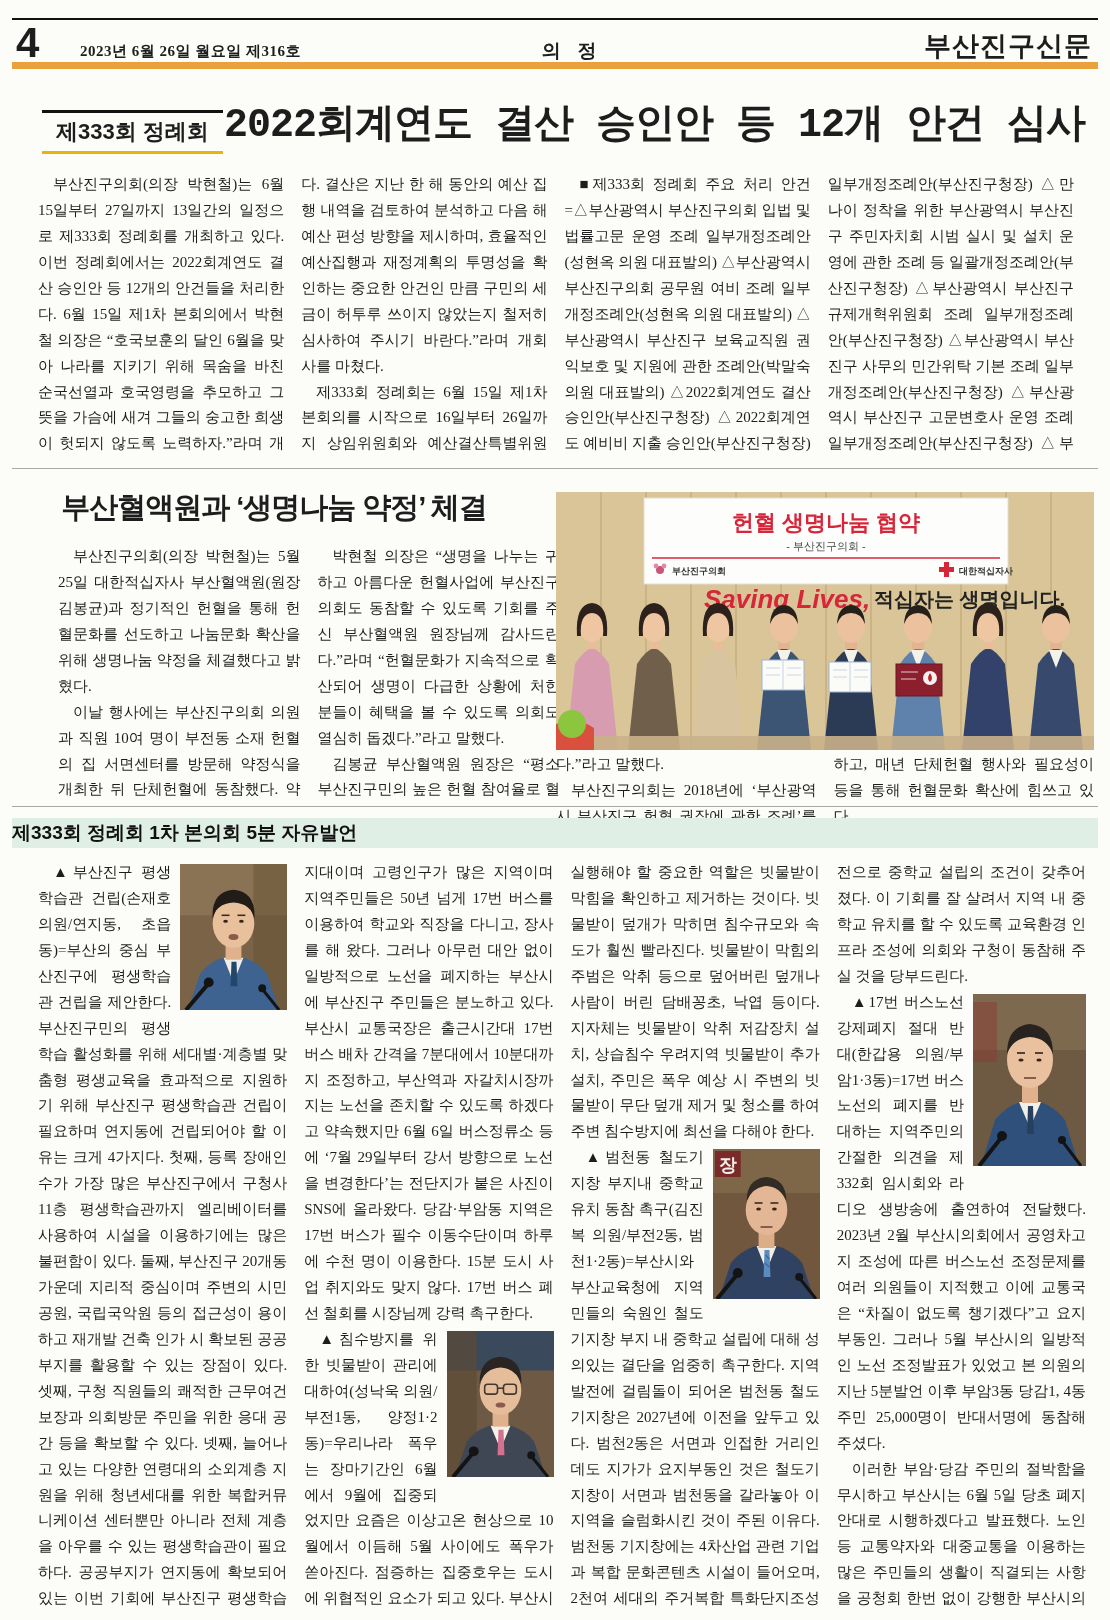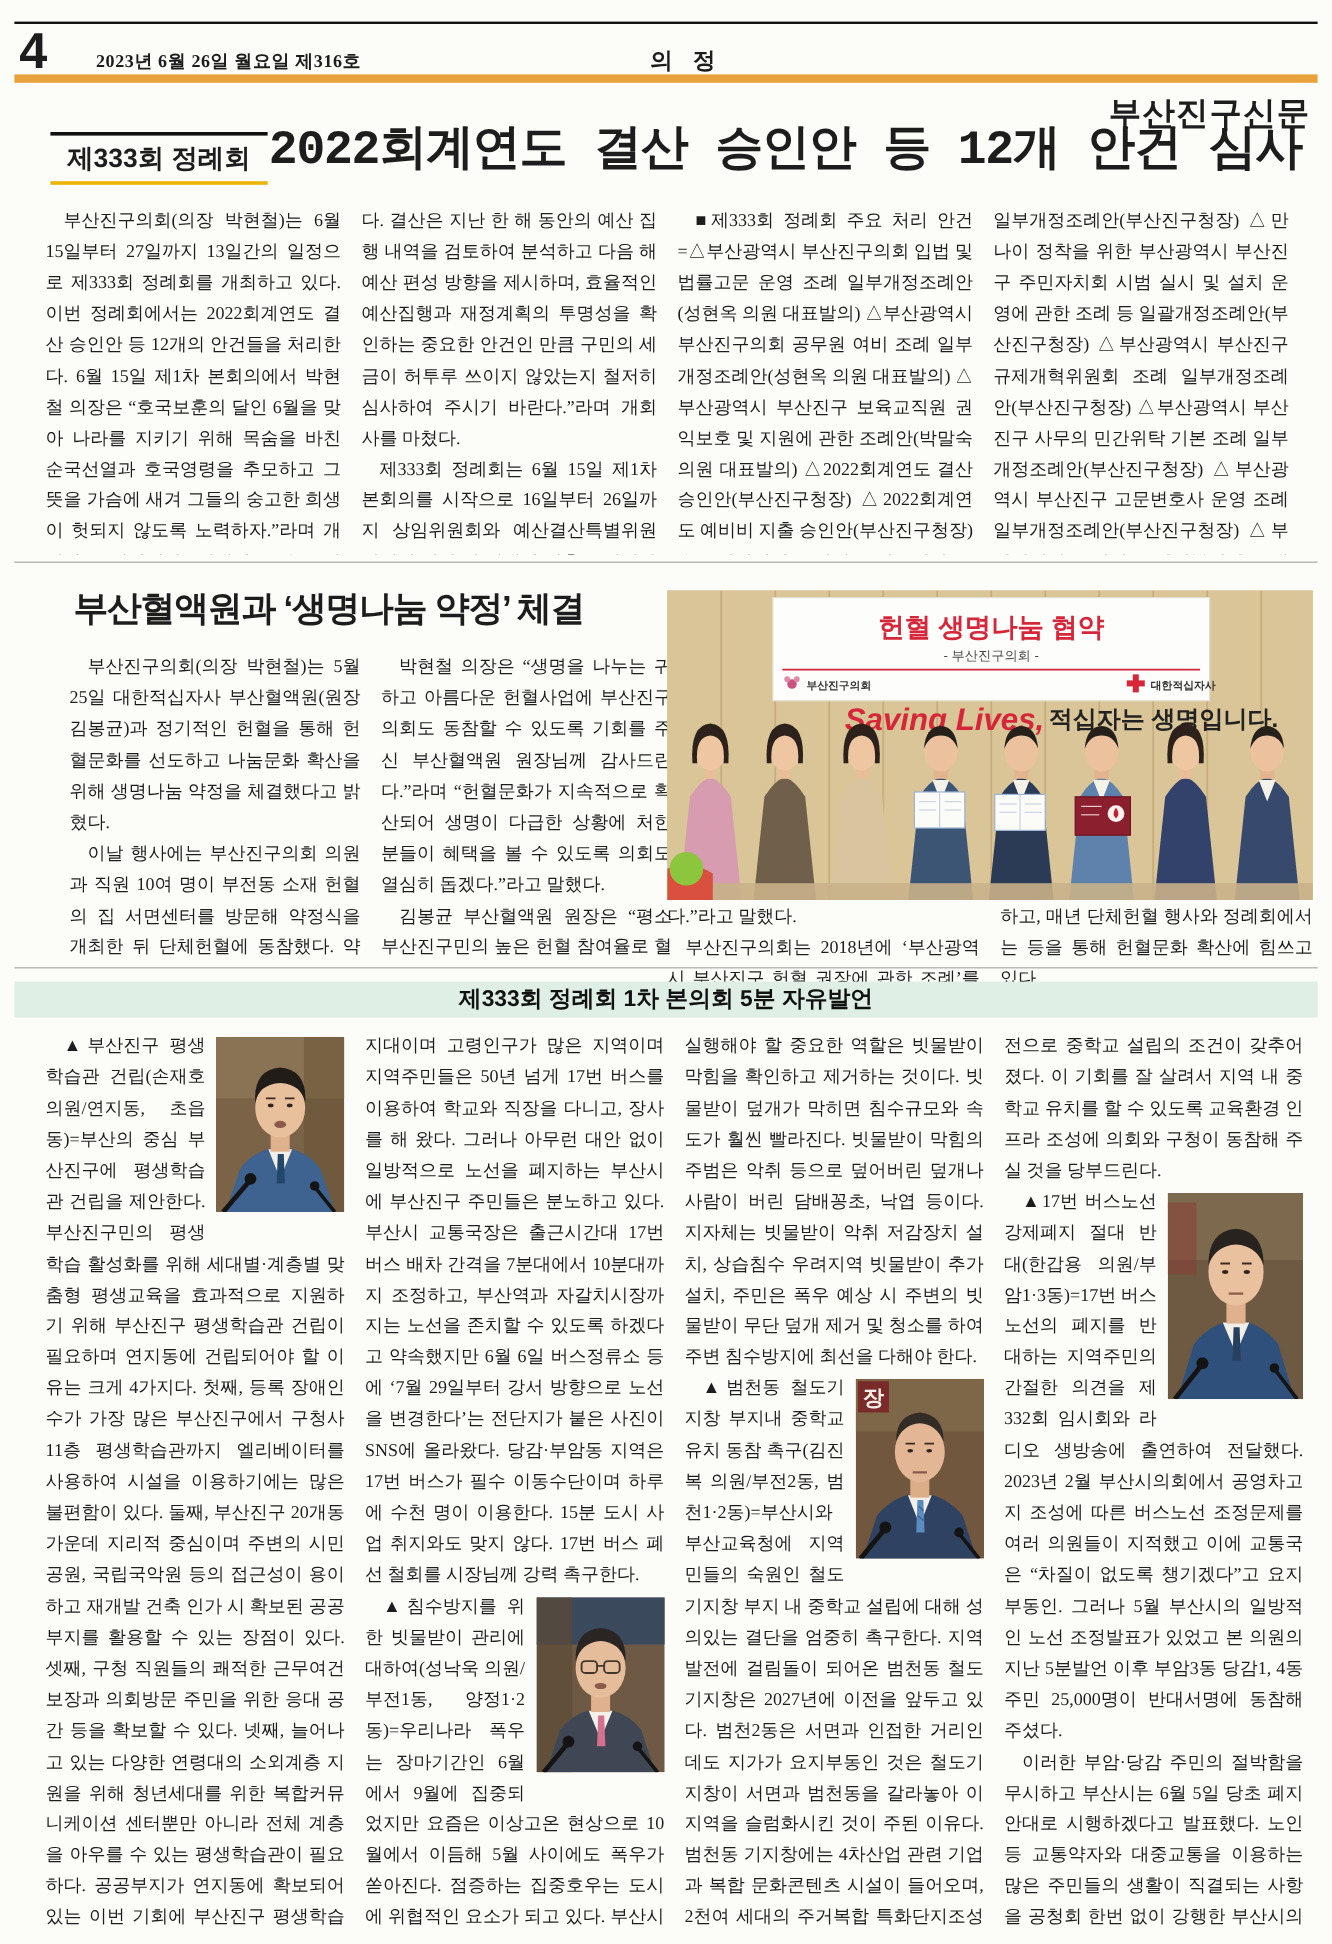--- a/index.html
+++ b/index.html
@@ -4,21 +4,21 @@
 <style>
   html,body{margin:0;padding:0;background:#9a9a9a;}
   .page{position:relative;width:1110px;height:1620px;margin:0 auto;background:#fcfcf8;
         font-family:"Liberation Serif",serif;color:#1d1d1d;overflow:hidden;}
   .abs{position:absolute;}
   
   .rule-top{left:12px;top:18px;width:1086px;height:2px;background:#121212;}
   .page-num{left:16px;top:22px;font-size:42px;font-weight:bold;font-family:"Liberation Sans",sans-serif;line-height:1;}
   .date-line{left:80px;top:42px;font-size:15px;font-weight:bold;letter-spacing:0.5px;}
   .section-label{left:17px;top:38px;width:1110px;text-align:center;font-size:19px;font-weight:bold;letter-spacing:6px;}
-  .paper-name{right:18px;top:28px;font-size:27px;font-weight:900;letter-spacing:1px;font-family:"Liberation Serif",serif;margin-top:48px;}
+  .paper-name{right:18px;top:28px;font-size:27px;font-weight:900;letter-spacing:1px;font-family:"Liberation Serif",serif;}
   .rule-orange{left:12px;top:62px;width:1086px;height:7px;}
   
   .kicker{left:42px;top:110px;padding:4px 14px;border-top:3px solid #111;border-bottom:3px solid #eab308;
           font-family:"Liberation Sans",sans-serif;font-size:22px;font-weight:bold;}
   .headline{left:224px;top:95px;width:880px;font-family:Liberation Mono, monospace;
             font-size:40px;font-weight:900;letter-spacing:-1px;white-space:nowrap;}
   .lead-cols{left:38px;top:172px;width:1036px;height:290px;}
   .cols{display:flex;gap:17px;}
   .col{flex:1 1 0;font-size:15px;line-height:1.73;text-align:justify;overflow:hidden;}
   .col p{margin:0;}
@@ -26,21 +26,21 @@
   .divider{left:12px;width:1086px;height:1px;background:#a9a9a9;}
   .d1{top:468px;} .d2{top:806px;}
   
   .blood-headline{left:16px;top:488px;width:516px;text-align:center;font-family:"Liberation Sans",sans-serif;
                   font-size:29px;font-weight:900;letter-spacing:-1px;white-space:nowrap;overflow:hidden;}
   .blood-cols{left:38px;top:544px;width:502px;height:252px;margin-left:20px;}
   .group-photo{left:556px;top:492px;width:538px;height:258px;background:#d8c193;}
   .group-photo svg{display:block;width:100%;height:100%;}
   .below-cols{left:556px;top:752px;width:538px;height:80px;}
   
-  .green-banner{left:12px;top:818px;width:1086px;height:30px;background:#dfefe5;text-align:center;
+  .green-banner{left:12px;top:818px;width:1086px;height:30px;background:#dfefe5;text-align:left;
                 font-family:"Liberation Sans",sans-serif;font-size:19px;font-weight:bold;line-height:30px;color:#111;}
   .speech-cols{left:38px;top:860px;width:1048px;height:756px;}
   figure{margin:0;}
   .portrait{float:right;width:107px;height:146px;margin:4px 0 6px 9px;overflow:hidden;}
   .portrait svg{display:block;width:100%;height:100%;}
   .portrait.t150{height:150px;}
   .portrait.tall{width:113px;height:172px;}
 </style>
 </head>
 <body>
@@ -184,21 +184,21 @@
       </g>
     </svg>
   </figure>
 
   <div class="abs below-cols cols">
     <div class="col">
       <p>다.”라고 말했다.</p>
       <p class="ind">부산진구의회는 2018년에 ‘부산광역시 부산진구 헌혈 권장에 관한 조례’를 제정</p>
     </div>
     <div class="col">
-      <p>하고, 매년 단체헌혈 행사와 정례회에서는 등을 통해 헌혈문화 확산에 힘쓰고 있다.</p>
+      <p>하고, 매년 단체헌혈 행사와 필요성이 등을 통해 헌혈문화 확산에 힘쓰고 있다.</p>
       <p>문의 : 의회사무국 홍보계(605-6452)</p>
     </div>
   </div>
 
   <div class="abs divider d2"></div>
 
   <div class="abs green-banner">제333회 정례회 1차 본의회 5분 자유발언</div>
 
   <div class="abs speech-cols cols">
 

